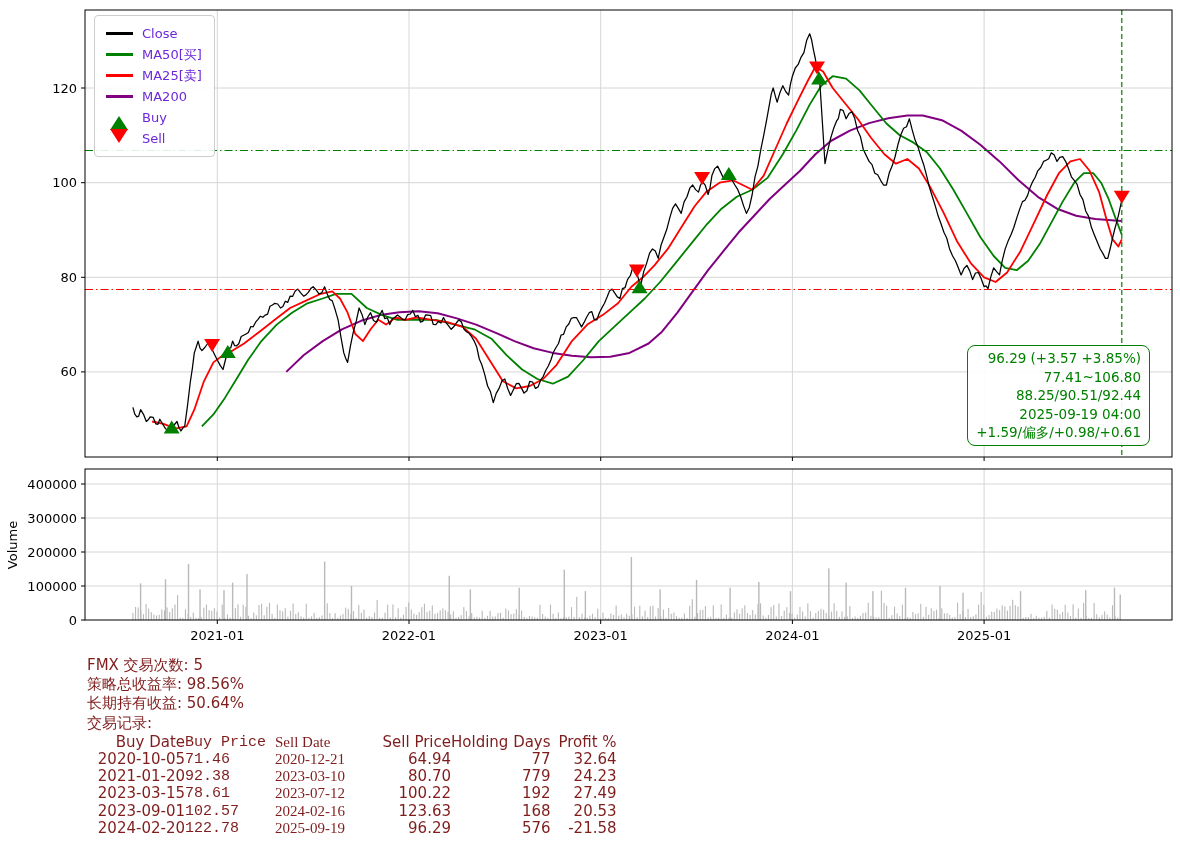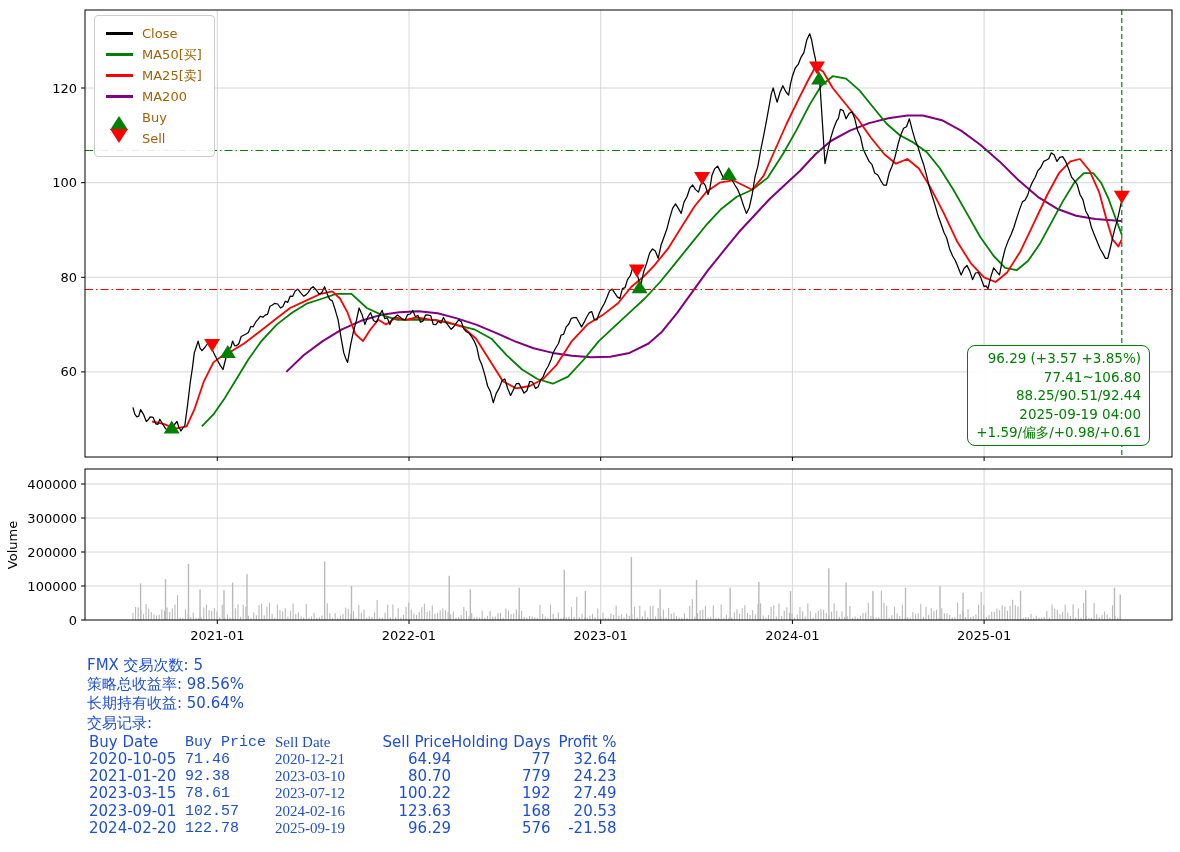--- a/index.html
+++ b/index.html
@@ -9,32 +9,32 @@
   
   #legend{position:absolute;left:94px;top:15px;background:rgba(255,255,255,0.88);
     border:1px solid #cccccc;border-radius:4px;padding:7px 12px 7px 10px;z-index:5;}
   .lg-row{display:flex;align-items:center;height:21px;}
   .lg-swatch{width:28px;display:flex;justify-content:center;align-items:center;margin-right:9px;}
   .lg-line{width:27px;height:3px;}
   .lg-tri-up{width:0;height:0;border-left:9px solid transparent;border-right:9px solid transparent;
     border-bottom:14px solid #008000;position:relative;top:5px;}
   .lg-tri-down{width:0;height:0;border-left:9px solid transparent;border-right:9px solid transparent;
     border-top:14px solid #ff0000;position:relative;top:-3px;}
-  .lg-label{font-size:13px;color:#a16207;white-space:nowrap;}
+  .lg-label{font-size:13px;color:#6d28d9;white-space:nowrap;}
   
   #infobox{position:absolute;right:30px;top:345px;border:1.5px solid #008000;border-radius:8px;
     background:rgba(255,255,255,0.92);color:#008000;font-size:13.5px;line-height:18.6px;
     text-align:right;padding:3px 8px;z-index:6;white-space:nowrap;}
   
-  #stats{position:absolute;left:87px;top:656px;font-size:15px;color:#1d4ed8;line-height:19.2px;}
+  #stats{position:absolute;left:87px;top:656px;font-size:15px;color:#7f1d1d;line-height:19.2px;}
   #stats .stat-line{white-space:pre;}
   table.trades{border-collapse:collapse;margin-top:1px;font-size:15px;line-height:17.2px;}
   table.trades td,table.trades th{padding:0;font-weight:normal;white-space:nowrap;}
   table.trades th{text-align:center;}
-  table.trades .c-bdate{width:96px;text-align:left;padding-left:2px;}
+  table.trades .c-bdate{width:96px;text-align:right;padding-left:2px;}
   table.trades .c-bprice{width:62px;text-align:left;font-family:Liberation Mono, monospace;}
   table.trades .c-sdate{width:102px;text-align:left;padding-left:9px;font-family:Liberation Serif, serif;}
   table.trades .c-sprice{width:74px;text-align:right;}
   table.trades .c-days{width:84px;text-align:right;}
   table.trades .c-profit{width:66px;text-align:right;}
 </style>
 </head>
 <body>
 
 <div id="figure">

